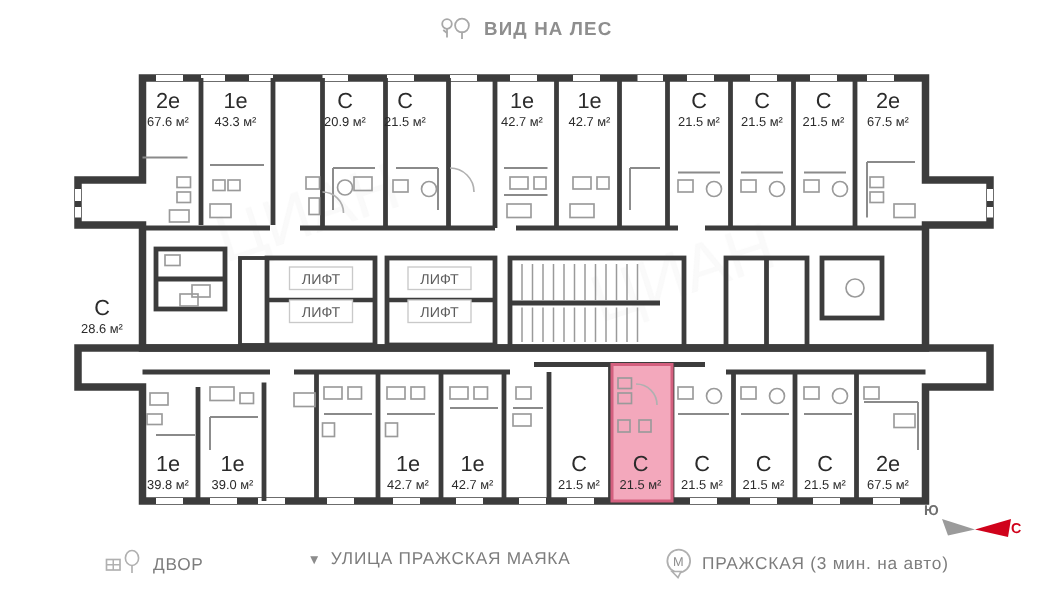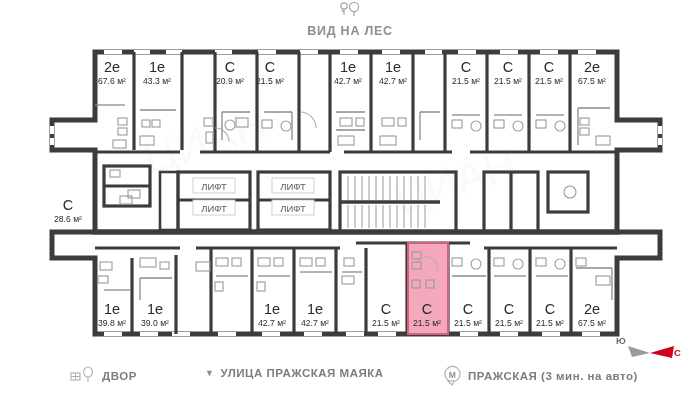--- a/index.html
+++ b/index.html
@@ -7,28 +7,28 @@
     width:700px;height:400px;background:#ffffff;
     font-family:"Liberation Sans","DejaVu Sans",sans-serif;
     overflow:hidden;position:relative;
   }
   #plan{position:absolute;inset:0;}
 
   
   .hdr{
     position:absolute;top:8px;left:0;width:700px;height:22px;
     display:flex;align-items:center;justify-content:center;gap:7px;
-    color:#8e8e8e;font-size:12.5px;font-weight:bold;letter-spacing:.06em;flex-direction:column;
+    color:#8e8e8e;font-size:12.5px;font-weight:bold;letter-spacing:.06em;
   }
   .hdr .glyph{display:block;width:24px;height:16px;}
 
   
   .ftr{
     position:absolute;left:0;top:364px;width:684px;height:26px;
-    color:#7d7d7d;font-size:11.5px;font-weight:bold;letter-spacing:.045em;
+    color:#7d7d7d;font-size:11.5px;font-weight:normal;letter-spacing:.045em;
   }
   .fitem{position:absolute;display:flex;align-items:center;gap:6px;white-space:nowrap;}
   .fitem.yard{left:70px;top:2px;}
   .fitem.street{left:205px;top:3px;}
   .fitem.metro{left:443px;top:1px;}
   .tri{font-size:9px;color:#8c8c8c;line-height:1;}
   .mpin{display:block;width:19px;height:22px;}
 
   
   .compass{position:absolute;left:608px;top:334px;width:80px;height:34px;}

